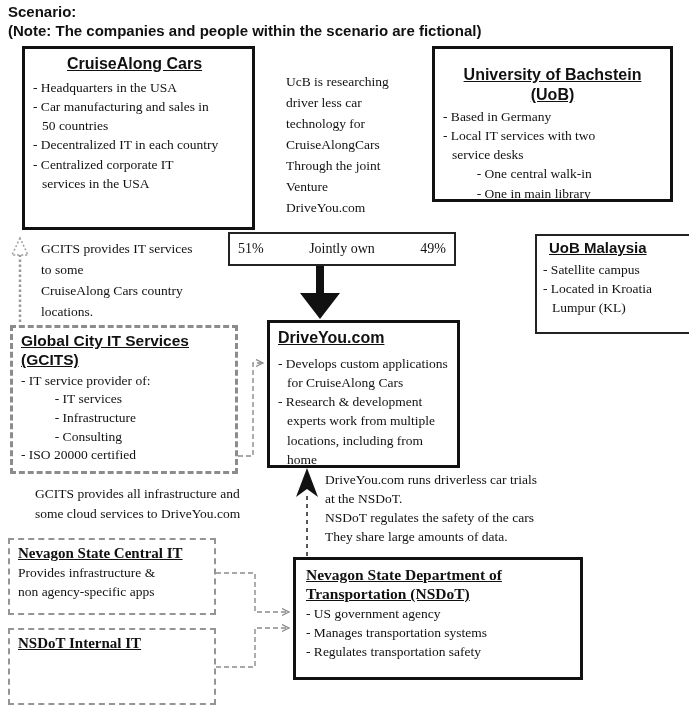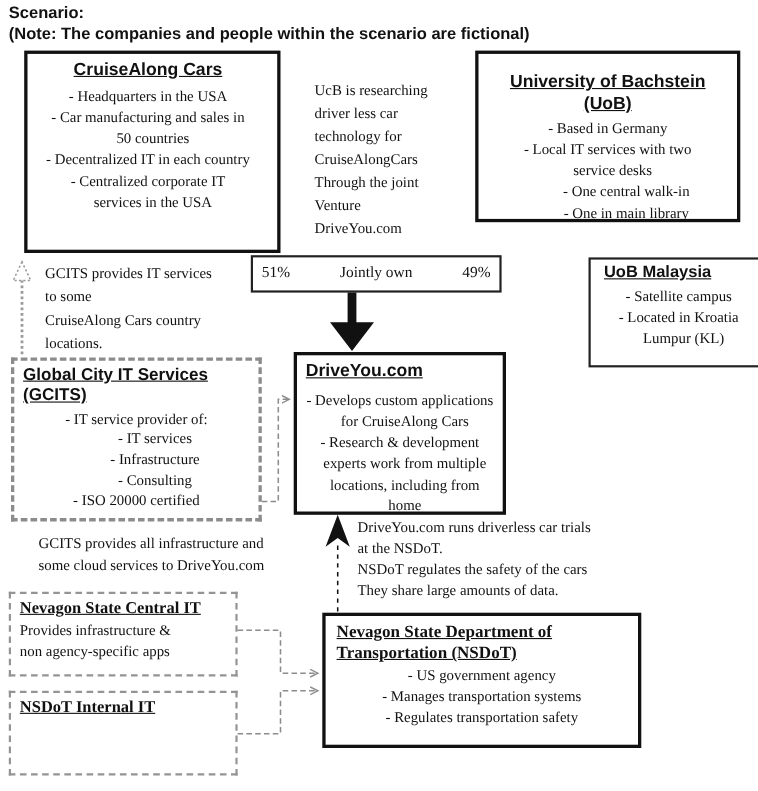--- a/index.html
+++ b/index.html
@@ -20,21 +20,21 @@
   .t-sans {
     font-family:"Liberation Sans", sans-serif; font-weight:bold;
     text-decoration:underline; white-space:pre-line; line-height:1.25;
   }
   .t-serif {
     font-family:Liberation Serif, serif; font-weight:bold;
     text-decoration:underline; white-space:pre-line; line-height:1.25;
   }
   .center { text-align:center; }
   .items { font-size:13.5px; line-height:1.42; margin-top:4px; }
-  .items .li { white-space:pre-wrap; padding-left:9px; text-indent:-9px;text-align:center; }
+  .items .li { white-space:pre-wrap; padding-left:9px; text-indent:-9px; }
   .note { position:absolute; white-space:pre-line; font-size:13.5px; line-height:1.5; }
   .joint {
     display:flex; align-items:center; padding:0 8px; font-size:14px;
   }
   .joint .mid { flex:1; text-align:center; }
   svg.overlay { position:absolute; left:0; top:0; width:689px; height:719px; pointer-events:none; }
 </style>
 </head>
 <body>
 

